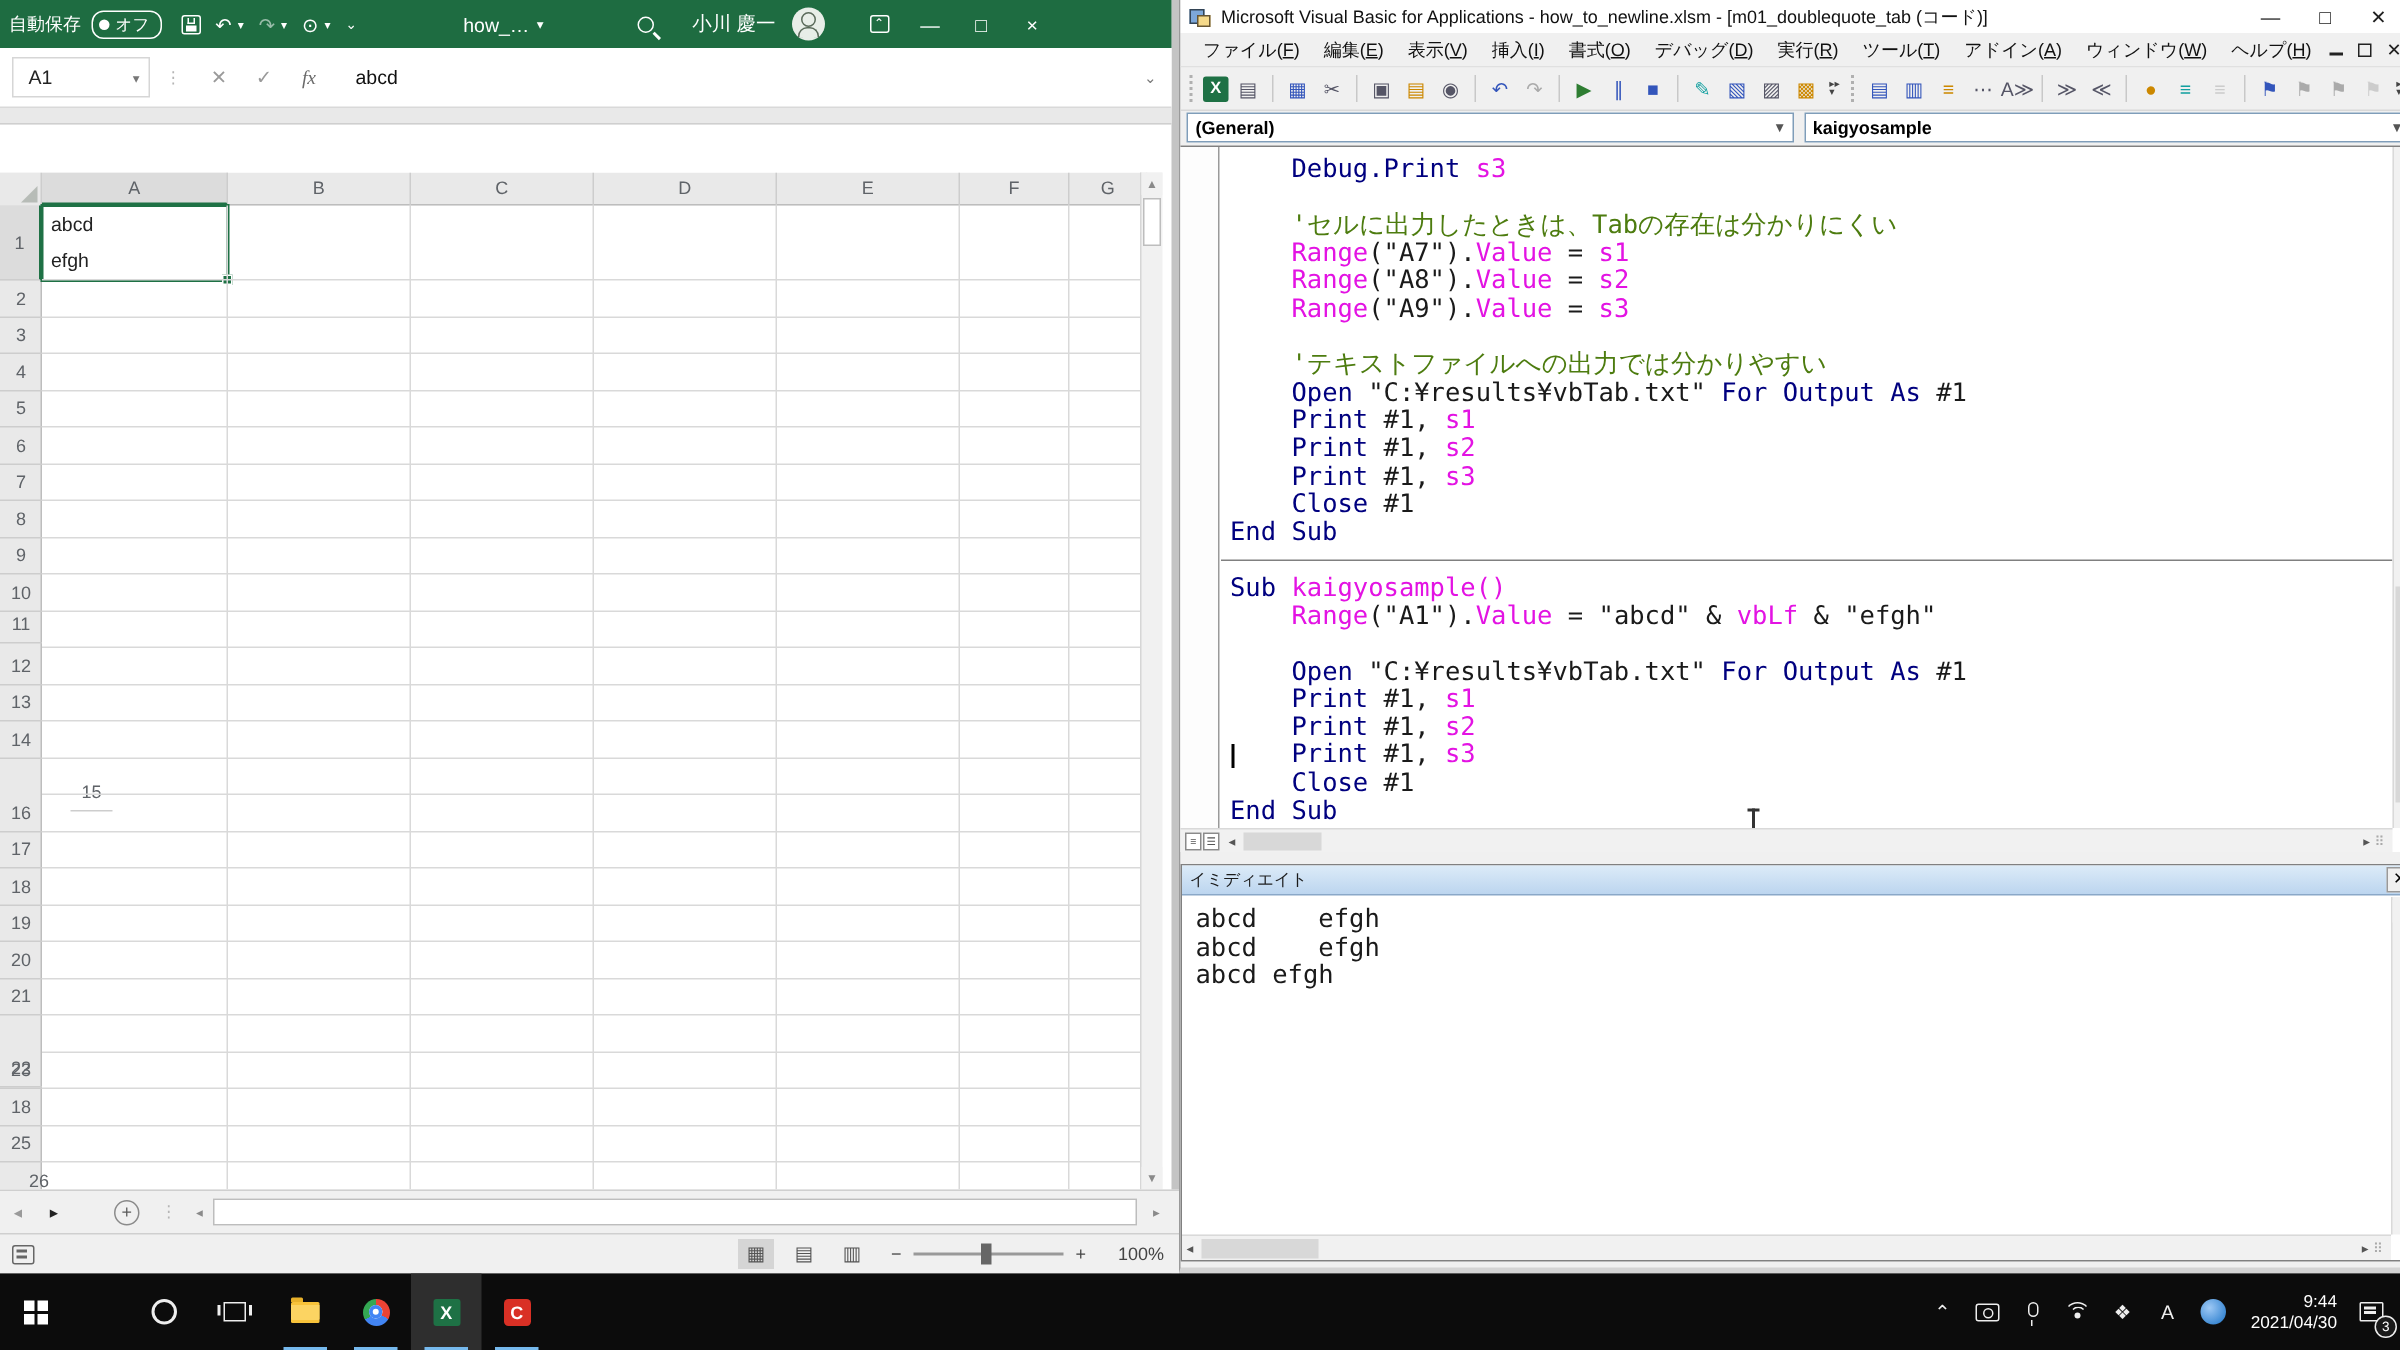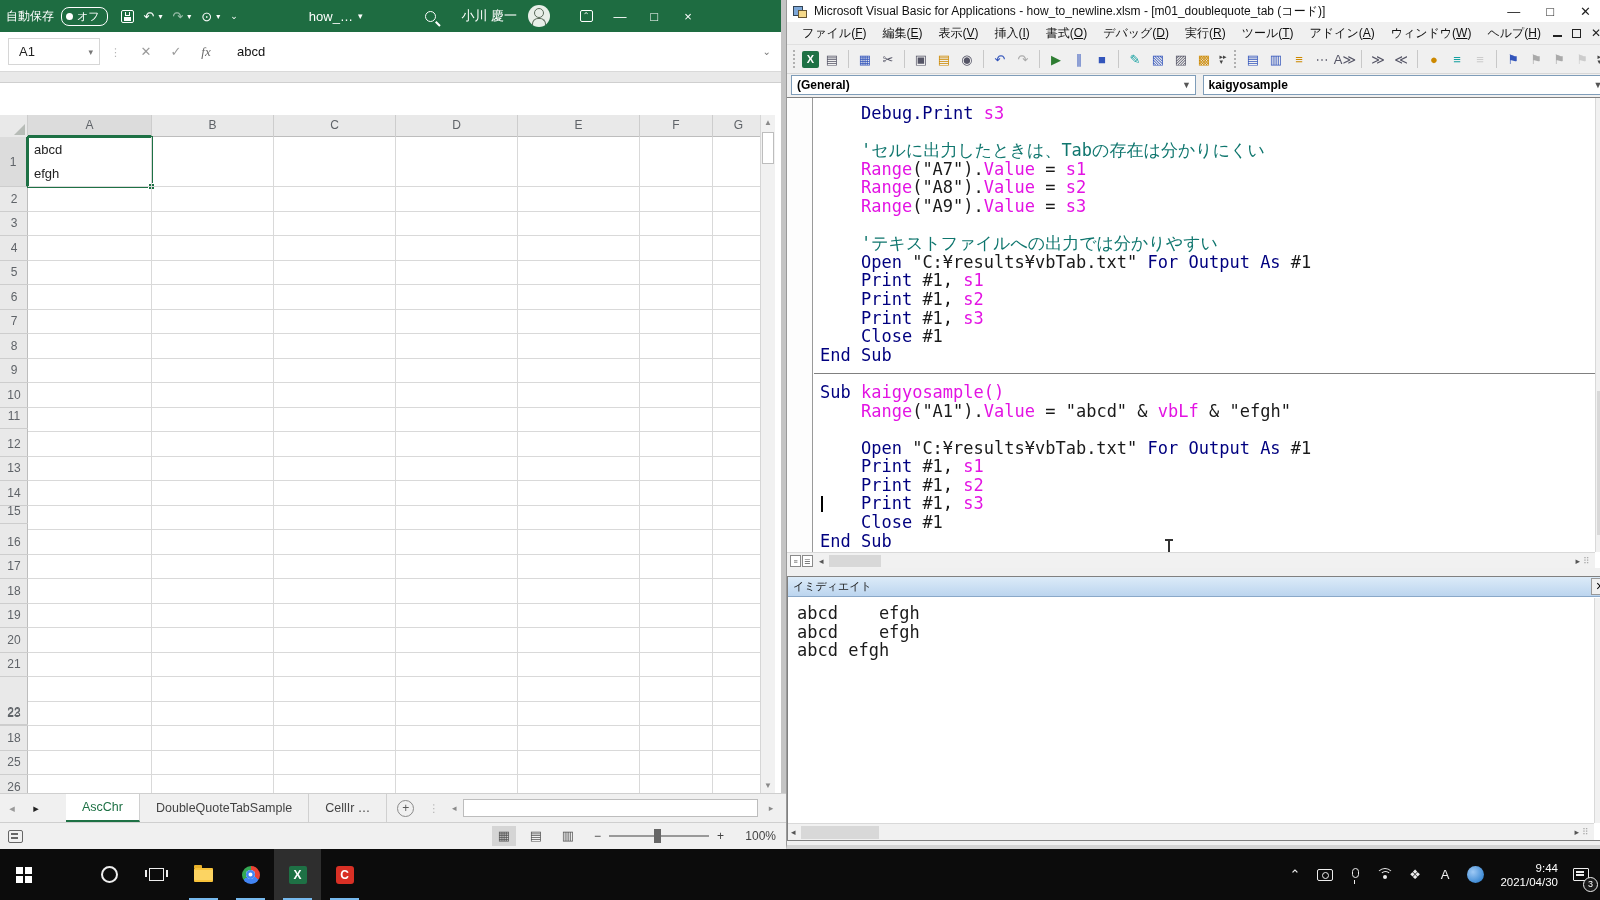--- a/index.html
+++ b/index.html
@@ -111,21 +111,21 @@
 .tb-ovf{display:flex;flex-direction:column;align-items:center;font-size:7px;color:#444;line-height:5px;width:12px}
 .combos{height:23px;background:#f0f0f0;display:flex;gap:7px;padding:1px 4px 2px 4px}
 .combo{flex:1;background:#fff;border:1px solid #7f9db9;display:flex;align-items:center;font-size:12px;font-weight:bold;color:#000;padding-left:5px}
 .combo .arr{margin-left:auto;width:16px;text-align:center;color:#555;font-size:9px}
 .codewin{position:absolute;left:0;top:97px;right:0;height:471px;background:#fff;border-top:1px solid #808080}
 .marginbar{position:absolute;left:0;top:0;width:26px;bottom:16px;background:#fdfdfd;border-right:1px solid #9a9a9a}
 .codebody{position:absolute;left:27px;top:0;right:16px;bottom:16px;overflow:hidden}
 .codelines{position:absolute;left:6px;top:6px;font-family:"DejaVu Sans Mono",monospace;font-size:17px;line-height:18.6px;white-space:pre}
 .cl{height:18.6px;position:relative}
 .cl .sepline{position:absolute;left:-33px;right:-900px;top:9px;height:1px;background:#808080}
-.ck{color:#00007f}.ci{color:#e313e3}.cc{color:#0f766e}.cp{color:#1a1a1a}
+.ck{color:#00007f}.ci{color:#e313e3}.cc{color:#4d7c0f}.cp{color:#1a1a1a}
 .caret{position:absolute;width:2px;height:16px;background:#000}
 .ibeam{position:absolute;width:2px;height:14px;background:#333}
 .ibeam::before,.ibeam::after{content:"";position:absolute;left:-3px;width:8px;height:1.5px;background:#333}
 .ibeam::after{bottom:0}
 .code-vscroll{position:absolute;right:0;top:0;width:16px;bottom:16px;background:#f1f1f1;border-left:1px solid #d9d9d9}
 .code-hscroll{position:absolute;left:0;bottom:0;right:16px;height:16px;background:#f1f1f1;border-top:1px solid #d9d9d9;display:flex;align-items:center}
 .viewmode{display:flex;gap:1px;margin:0 3px}
 .vmi{width:11px;height:12px;border:1px solid #8a8a8a;background:#fff;font-size:7px;line-height:11px;text-align:center;color:#555}
 .hthumb{width:52px;height:12px;background:#d8d8d8;margin-left:2px}
 .sarr{color:#555;font-size:9px;padding:0 3px}
@@ -256,32 +256,32 @@
             <div class="rh" style="top: 123.5px; height: 24.5px;">5</div>
             <div class="rh" style="top: 148px; height: 24.5px;">6</div>
             <div class="rh" style="top: 172.5px; height: 24.5px;">7</div>
             <div class="rh" style="top: 197px; height: 24.5px;">8</div>
             <div class="rh" style="top: 221.5px; height: 24.5px;">9</div>
             <div class="rh" style="top: 246px; height: 24.5px;">10</div>
             <div class="rh" style="top: 267px; height: 24.5px;">11</div>
             <div class="rh" style="top: 295px; height: 24.5px;">12</div>
             <div class="rh" style="top: 319.5px; height: 24.5px;">13</div>
             <div class="rh" style="top: 344px; height: 24.5px;">14</div>
-            <div class="rh" style="top: 362px; height: 24.5px;">15</div>
+            <div class="rh" style="top: 379px; height: 24.5px; margin-left: 47px;">15</div>
             <div class="rh" style="top: 393px; height: 24.5px;">16</div>
             <div class="rh" style="top: 417.5px; height: 24.5px;">17</div>
             <div class="rh" style="top: 442px; height: 24.5px;">18</div>
             <div class="rh" style="top: 466.5px; height: 24.5px;">19</div>
             <div class="rh" style="top: 491px; height: 24.5px;">20</div>
             <div class="rh" style="top: 515.5px; height: 24.5px;">21</div>
             <div class="rh" style="top: 563px; height: 24.5px;">22</div>
             <div class="rh" style="top: 564.5px; height: 24.5px;">23</div>
             <div class="rh" style="top: 589px; height: 24.5px;">18</div>
             <div class="rh" style="top: 613.5px; height: 24.5px;">25</div>
-            <div class="rh" style="top: 638px; height: 24.5px;">26</div>
+            <div class="rh" style="top: 638px; height: 24.5px; margin-left: 12px;">26</div>
           </div>
       <div class="cells" id="cellArea">
         <div class="a1box">
               <span class="handle"></span>
             </div>
         <div class="a1text" id="a1text">abcd
 efgh</div>
       <div class="gline-v" style="left: 123px;"></div>
             <div class="gline-v" style="left: 245px;"></div>
             <div class="gline-v" style="left: 367px;"></div>
@@ -319,25 +319,20 @@
     <div class="vscroll">
       <span class="sbtn" style="top:0">▲</span>
       <div class="vthumb" style="top:17px;height:32px"></div>
       <span class="sbtn" style="bottom:0">▼</span>
     </div>
 
     <div class="sheetbar">
       <span class="snav">◂</span>
       <span class="snav on">▸</span>
       <div style="width:18px"></div>
-      <div id="sheetTabs" style="display:flex">
-            <div class="stab active">AscChr</div>
-            <div class="stab">DoubleQuoteTabSample</div>
-            <div class="stab">CellIr …</div>
-          </div>
       <span class="addsheet">+</span>
       <span class="vdots" style="margin:auto 4px">⋮</span>
       <div class="hsb">
         <span class="la">◂</span>
         <div class="thumb"></div>
         <span class="ra">▸</span>
       </div>
     </div>
 
     <div class="statusbar">

